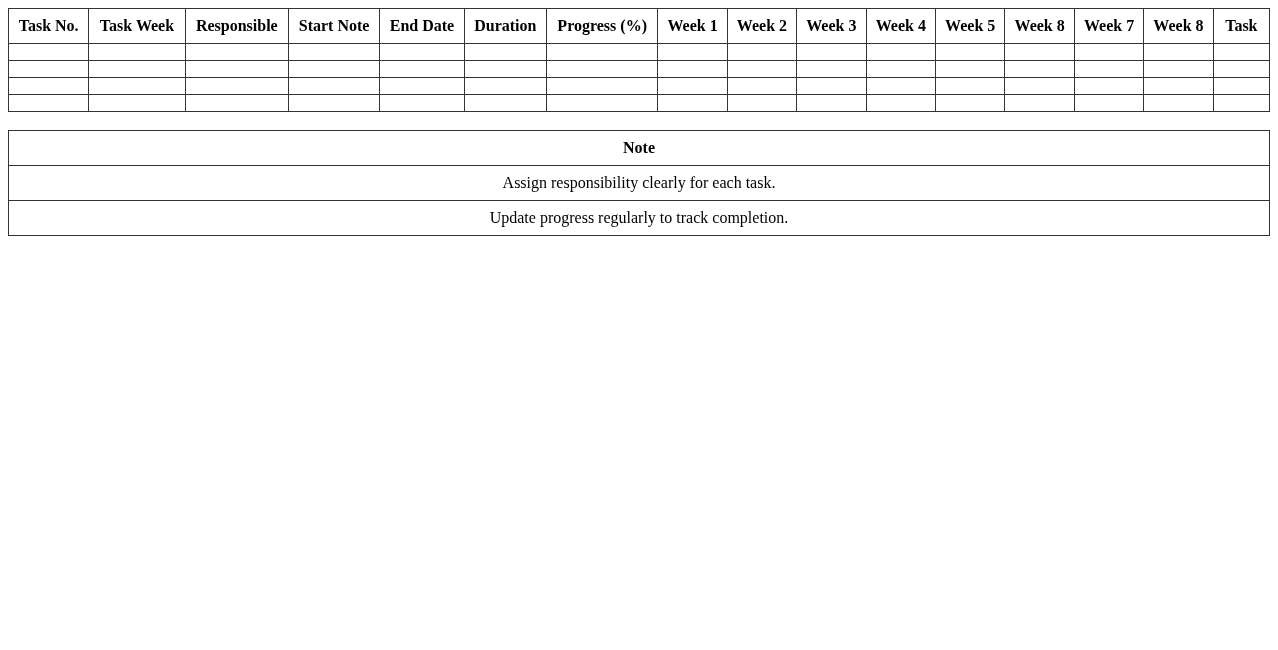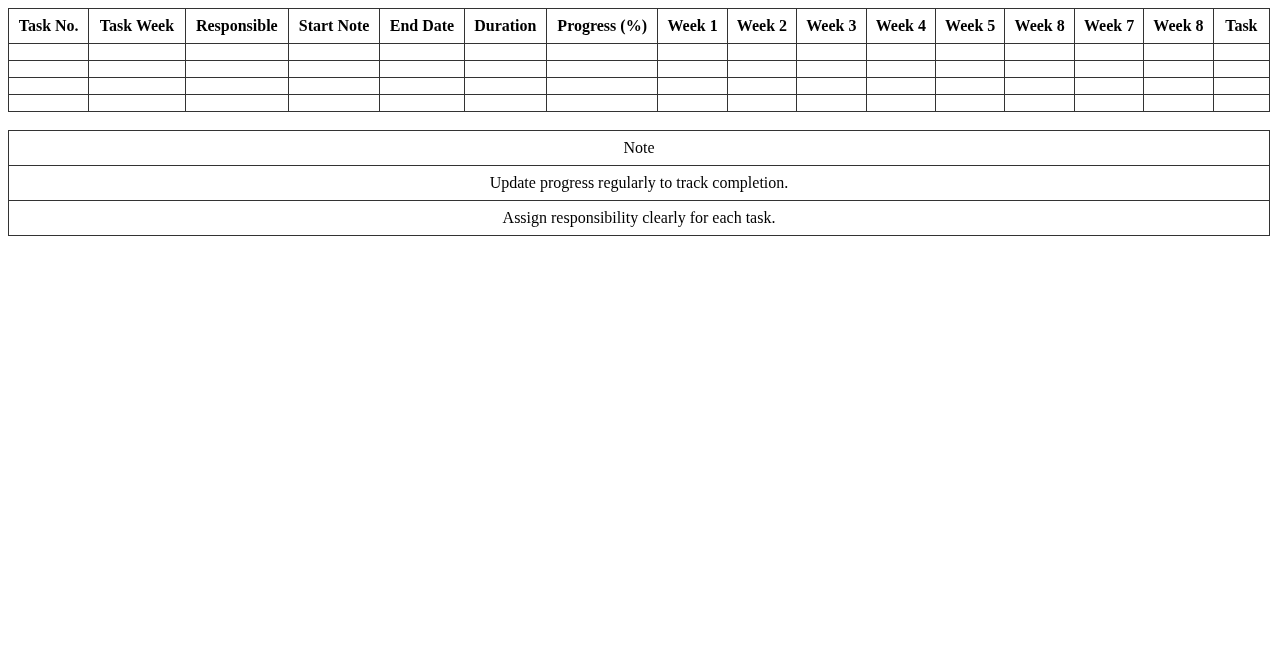--- a/index.html
+++ b/index.html
@@ -4,21 +4,21 @@
   <style>
     html, body { margin: 0; padding: 0; background: #ffffff; }
     body { width: 1278px; height: 650px; position: relative; font-family: "Liberation Serif", "DejaVu Serif", serif; color: #000; }
     table { border-collapse: collapse; }
     .tasks { position: absolute; left: 8px; top: 8px; width: 1262px; }
     .tasks th, .tasks td { border: 1px solid #333; }
     .tasks th { font-weight: bold; font-size: 16px; height: 34px; padding: 0 4px; text-align: center; white-space: nowrap; }
     .tasks td { height: 16px; padding: 0; }
     .notes { position: absolute; left: 8px; top: 130px; width: 1262px; }
     .notes th, .notes td { border: 1px solid #333; text-align: center; font-size: 16px; height: 34px; padding: 0; }
-    .notes th { font-weight: normal; border-radius: 14px; }
+    .notes th { font-weight: bold; border-radius: 14px; }
   </style>
 </head>
 <body>
 
 <table class="tasks">
   <thead>
     <tr>
       <th style="width:72px">Task No.</th>
       <th style="width:88px">Task Week</th>
       <th style="width:95px">Responsible</th>
@@ -114,19 +114,19 @@
 </table>
 
 <table class="notes">
   <thead>
     <tr>
       <th>Note</th>
     </tr>
   </thead>
   <tbody>
     <tr>
-        <td>Update progress regularly to track completion.</td>
+        <td>Assign responsibility clearly for each task.</td>
       </tr>
     <tr>
-        <td>Assign responsibility clearly for each task.</td>
+        <td>Update progress regularly to track completion.</td>
       </tr>
   </tbody>
 </table>
 
 </body></html>

